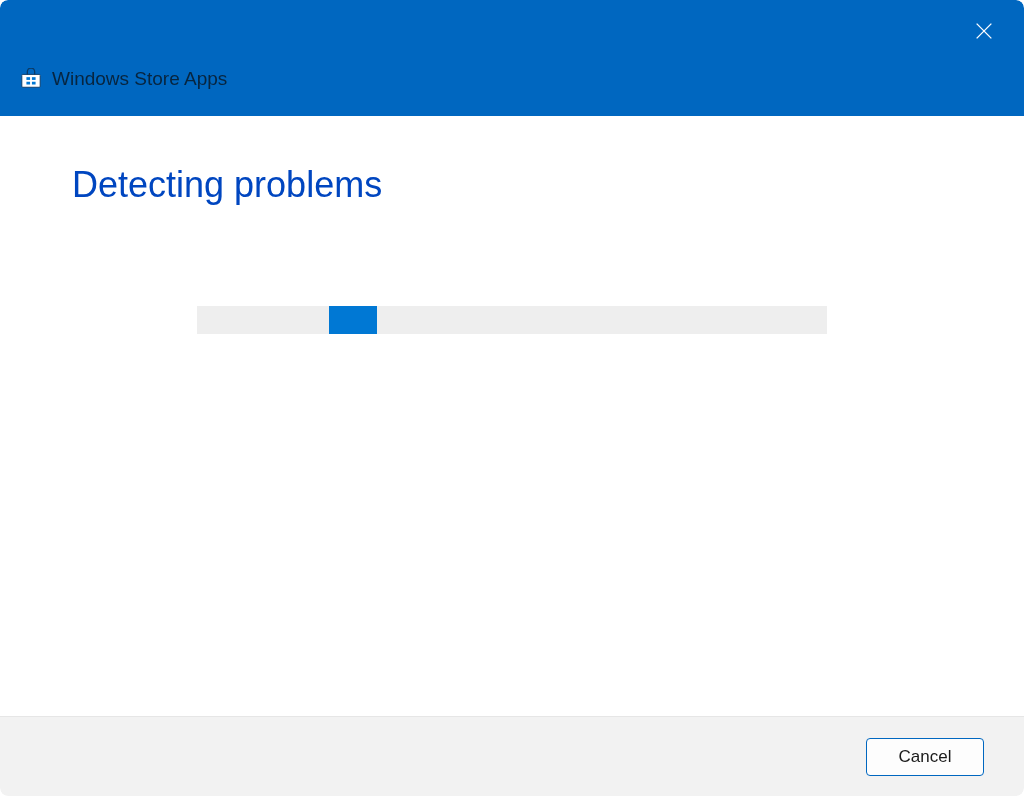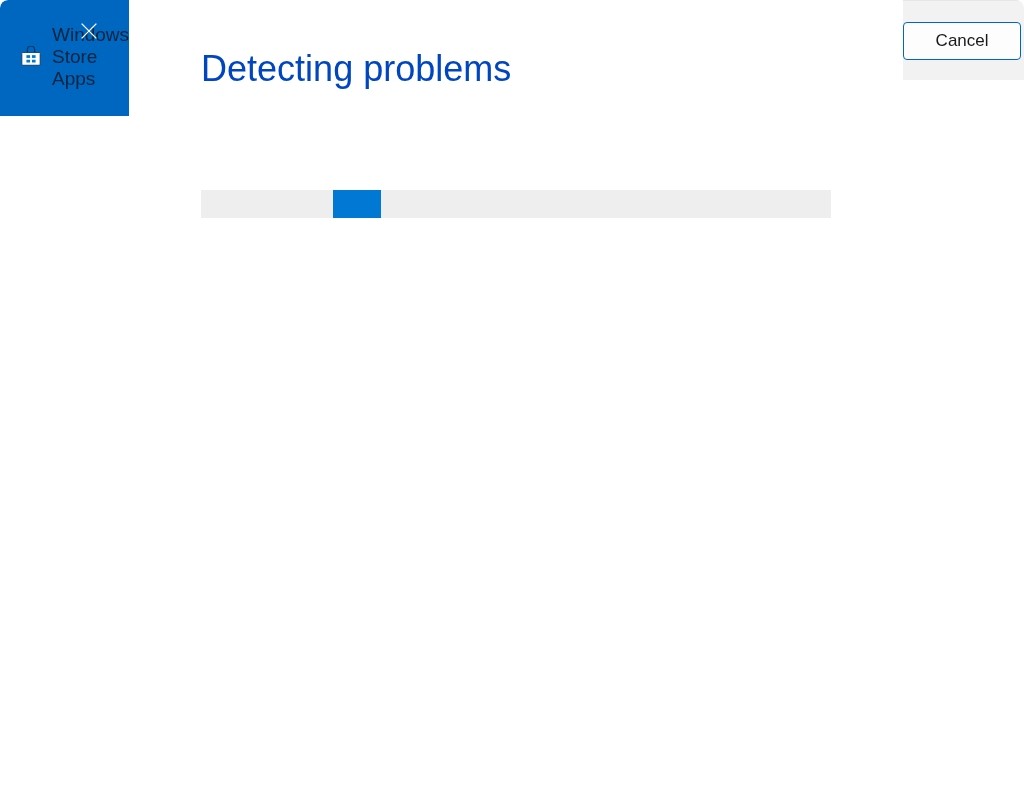--- a/index.html
+++ b/index.html
@@ -10,21 +10,21 @@
     body {
       font-family: "Segoe UI", Tahoma, sans-serif;
       background: #ffffff;
       width: 1024px;
       height: 796px;
       overflow: hidden;
       border-radius: 8px;
     }
     .window {
       display: flex;
-      flex-direction: row;
+      flex-direction: column;
       width: 100%;
       height: 100%;
       border-radius: 8px;
       overflow: hidden;
     }
     .titlebar {
       background: #0067c0;
       height: 116px;
       position: relative;
       display: flex;
@@ -95,21 +95,21 @@
       height: 100%;
       background: #0078d4;
     }
     .footer {
       background: #f2f2f2;
       border-top: 1px solid #e6e6e6;
       height: 80px;
       display: flex;
       align-items: center;
       justify-content: flex-end;
-      padding-right: 24px;
+      padding-right: 40px;
     }
     .cancel-btn {
       background: #fdfdfd;
       border: 1px solid #0067c0;
       border-radius: 4px;
       color: #1a1a1a;
       font-size: 17px;
       font-family: inherit;
       padding: 8px 30px;
       cursor: pointer;

